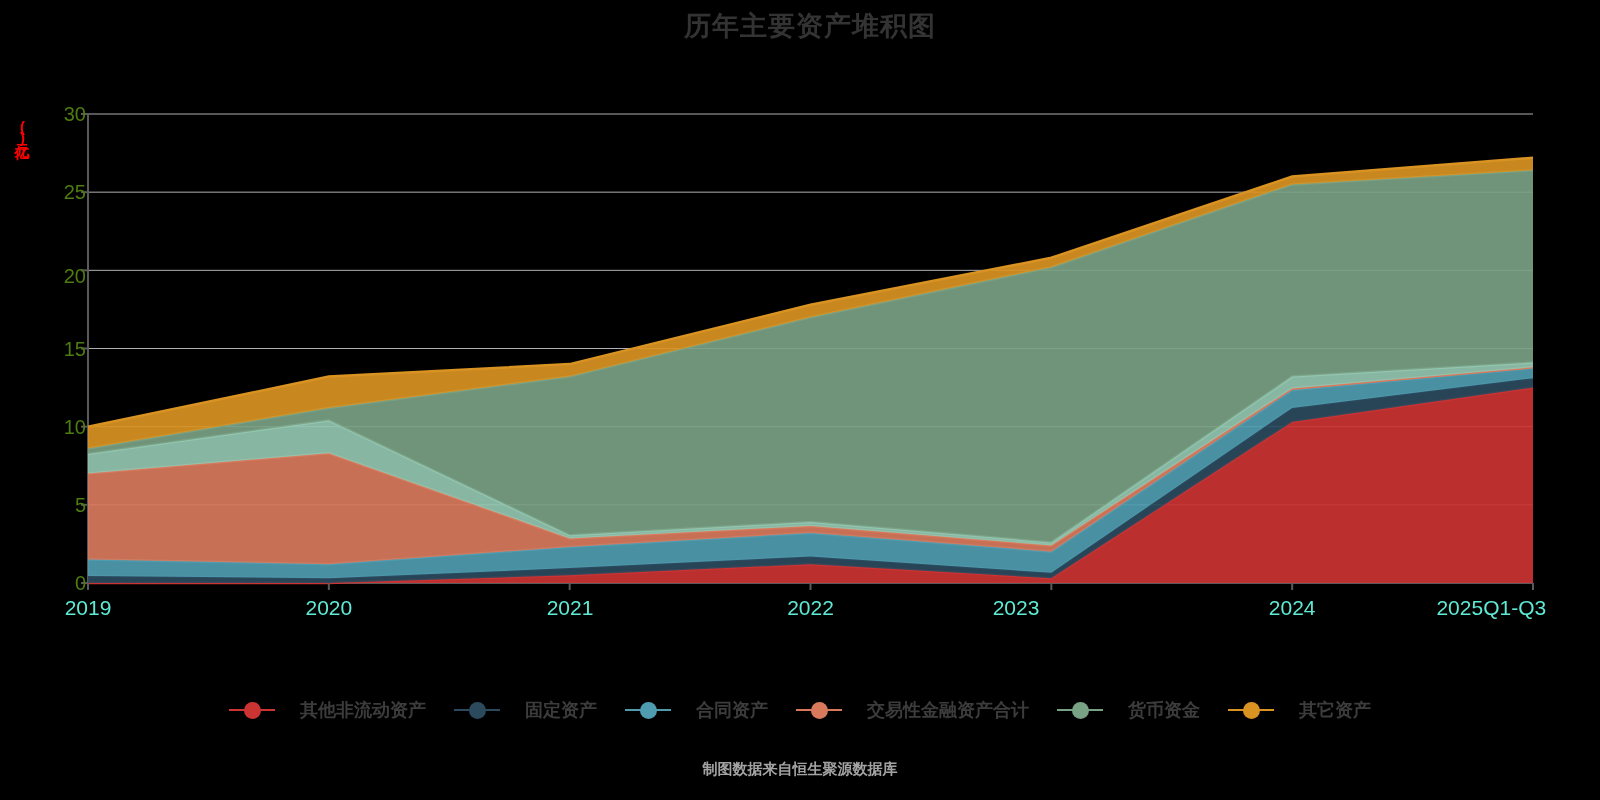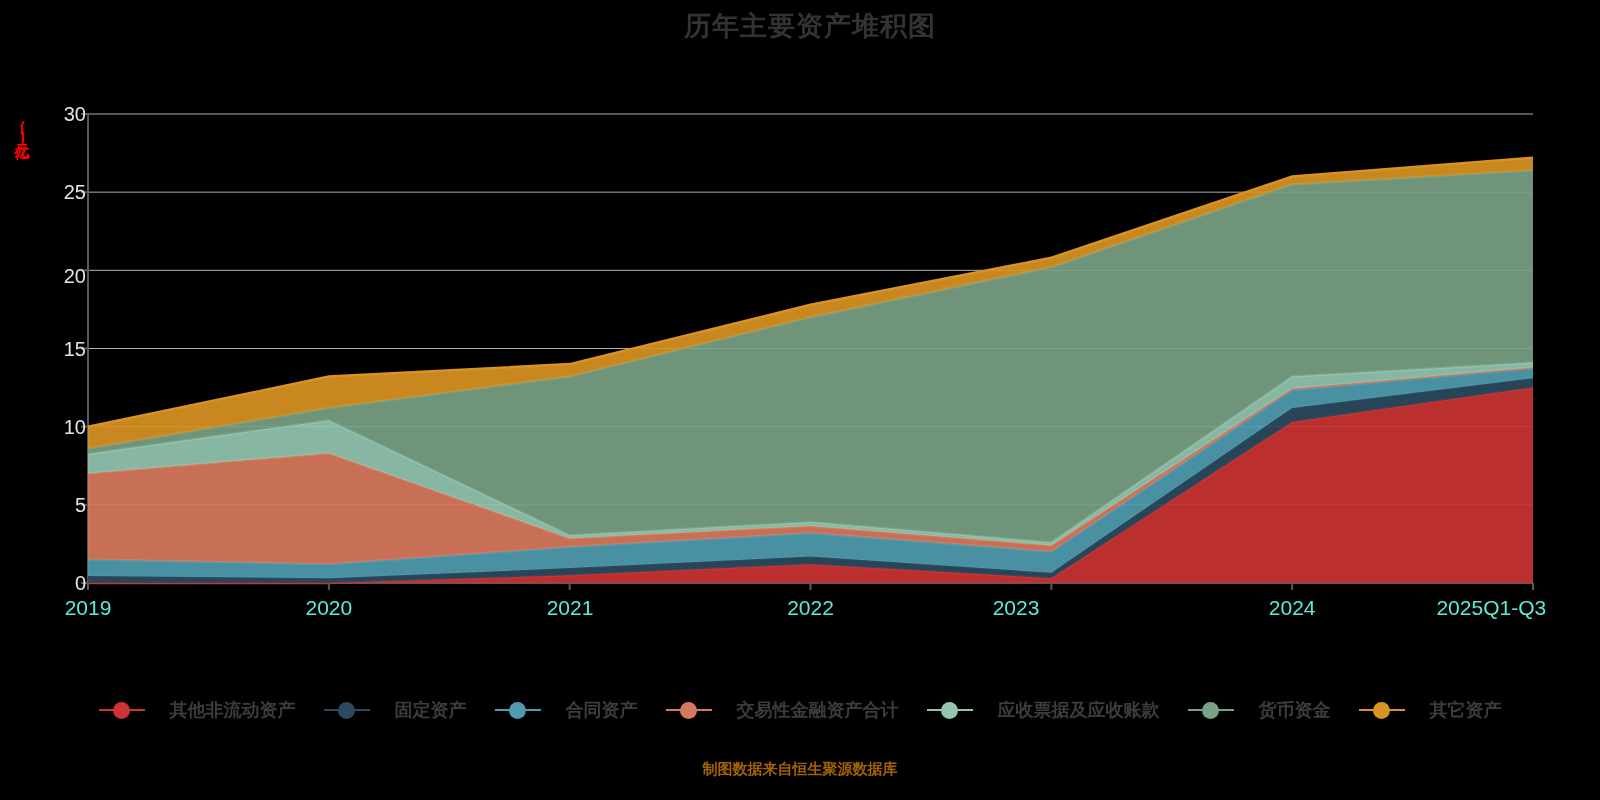--- a/index.html
+++ b/index.html
@@ -15,21 +15,21 @@
 
   .ylabel{
     position:absolute;left:12px;top:118px;
     color:#ff0000;font-size:15px;font-weight:bold;
     writing-mode:vertical-rl;text-orientation:upright;
     letter-spacing:-2px;
   }
 
   .ytick{
     position:absolute;right:0;transform:translateY(-50%);
-    color:#e5e5e5;font-size:20px;text-align:right;
+    color:#4d7c0f;font-size:20px;text-align:right;
     width:46px;
   }
   .ytick-col{position:absolute;left:20px;top:0;width:66px;height:660px;}
 
   .xtick{
     position:absolute;transform:translateX(-50%);
     color:#5eead4;font-size:21px;top:596px;white-space:nowrap;
   }
   .xtick.last{transform:translateX(-88%);}
 
@@ -39,21 +39,21 @@
     gap:0px;flex-wrap:nowrap;
   }
   .legend-item{display:flex;align-items:center;margin:0 14px;}
   .legend-mark{position:relative;width:46px;height:18px;display:flex;align-items:center;justify-content:center;}
   .legend-mark .bar{position:absolute;left:0;top:8px;width:46px;height:2px;}
   .legend-mark .dot{position:relative;width:17px;height:17px;border-radius:50%;}
   .legend-label{color:#3c3c3c;font-size:18px;font-weight:bold;margin-left:25px;white-space:nowrap;}
 
   .footer{
     position:absolute;left:0;top:760px;width:1600px;text-align:center;
-    color:#a16207;font-size:15px;font-weight:bold;
+    color:#a3a3a3;font-size:15px;font-weight:bold;
   }
   svg{display:block;}
 </style>
 </head>
 <body>
 
 <div id="root">
 
   <div class="chart-title">历年主要资产堆积图</div>
 
@@ -142,27 +142,20 @@
       </div>
       <div class="legend-item">
         <span class="legend-mark">
           <span class="bar" style="background: rgb(217, 121, 92);"></span>
           <span class="dot" style="background: rgb(217, 121, 92);"></span>
         </span>
         <span class="legend-label">交易性金融资产合计</span>
       </div>
       <div class="legend-item">
         <span class="legend-mark">
-          <span class="bar" style="background: rgb(146, 198, 176);"></span>
-          <span class="dot" style="background: rgb(146, 198, 176);"></span>
-        </span>
-        <span class="legend-label">应收票据及应收账款</span>
-      </div>
-      <div class="legend-item">
-        <span class="legend-mark">
           <span class="bar" style="background: rgb(121, 161, 132);"></span>
           <span class="dot" style="background: rgb(121, 161, 132);"></span>
         </span>
         <span class="legend-label">货币资金</span>
       </div>
       <div class="legend-item">
         <span class="legend-mark">
           <span class="bar" style="background: rgb(217, 147, 34);"></span>
           <span class="dot" style="background: rgb(217, 147, 34);"></span>
         </span>

